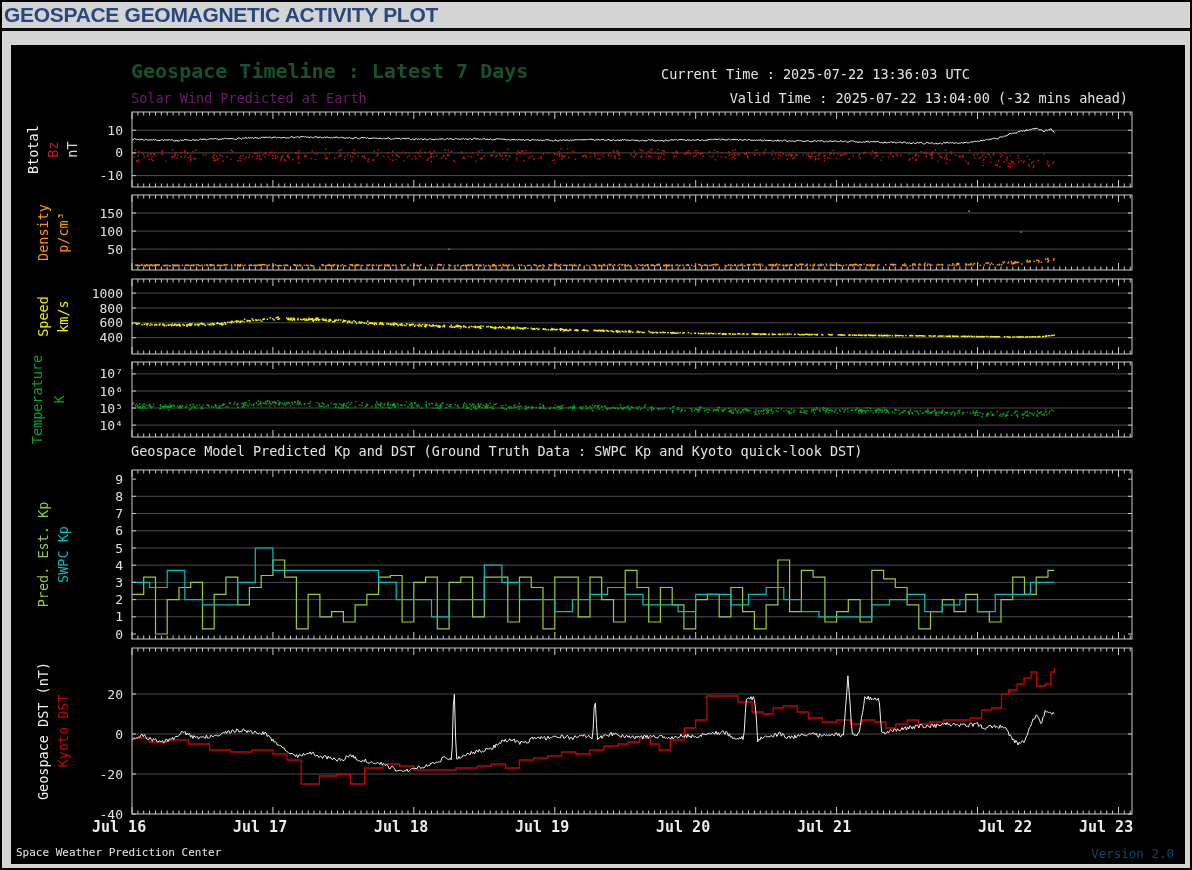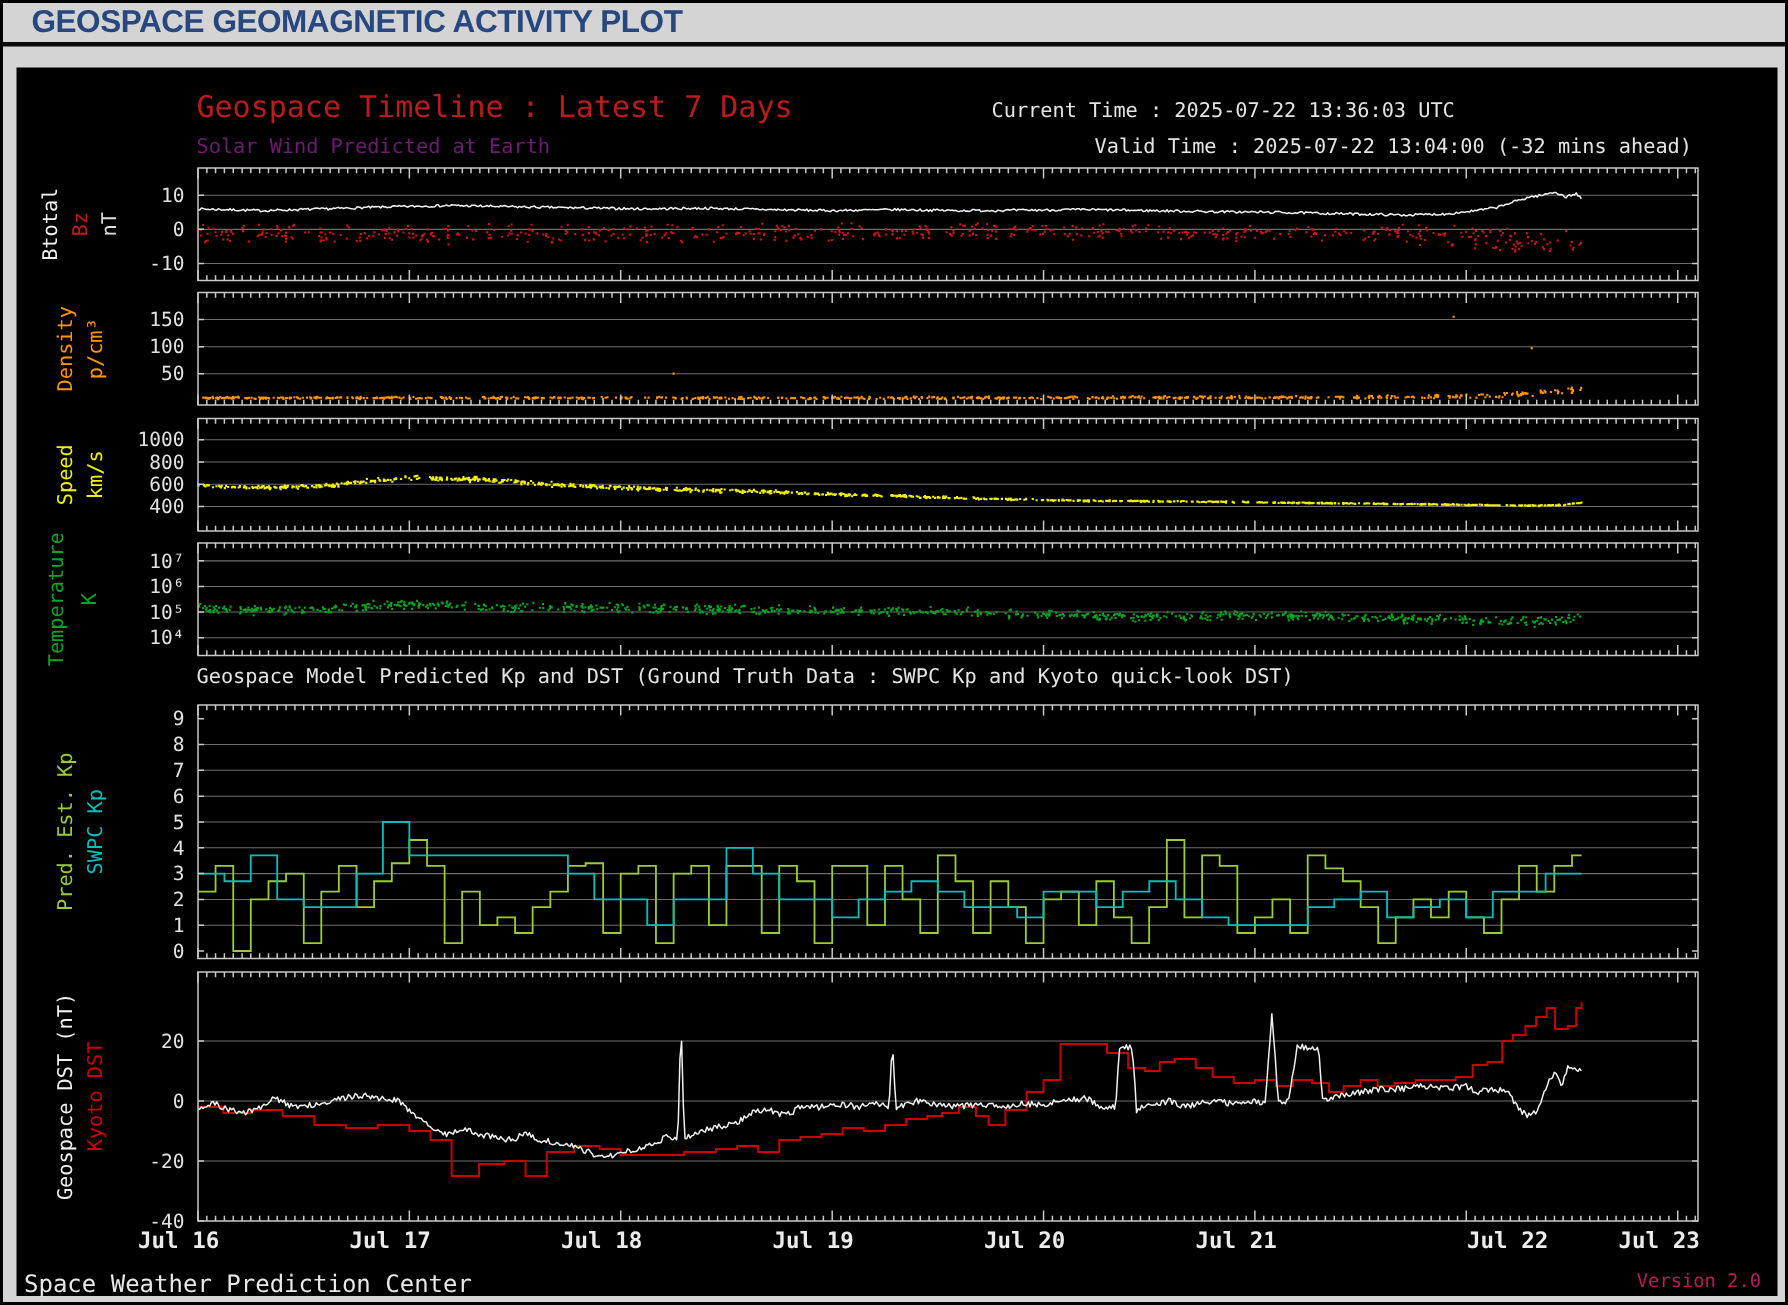--- a/index.html
+++ b/index.html
@@ -1,33 +1,33 @@
 <!DOCTYPE html>
 <html><head>
 <meta charset="utf-8">
 <style>
   html,body{margin:0;padding:0;background:#9a9a9a;}
   .page{position:relative;width:1192px;height:870px;background:#d4d4d4;border:2px solid #000;
         box-sizing:border-box;overflow:hidden;font-family:"DejaVu Sans Mono",monospace;}
   .header{position:absolute;left:0;top:0;width:100%;height:29px;border-bottom:3px solid #0a0a0a;
-        display:flex;align-items:center;padding-left:19px;box-sizing:border-box;
+        display:flex;align-items:center;padding-left:2px;box-sizing:border-box;
         font-family:"Liberation Sans",sans-serif;font-weight:bold;font-size:21px;
         letter-spacing:-0.3px;color:#27477f;}
   .black{position:absolute;left:9px;top:43px;width:1174px;height:819px;background:#000;}
   #plot-svg{position:absolute;left:0;top:0;pointer-events:none;}
   .t{position:absolute;color:#e8e8e8;white-space:pre;}
-  .main-title{left:129px;top:57px;font-size:20px;color:#b91c1c;}
+  .main-title{left:129px;top:57px;font-size:20px;color:#14532d;font-weight:bold;}
   .current-time{left:659px;top:64px;font-size:13.5px;color:#e4e4e4;}
   .subtitle{left:129px;top:88px;font-size:13.5px;color:#701a75;}
   .valid-time{right:62px;top:88px;font-size:13.5px;color:#e4e4e4;}
   .section-title{left:129px;top:441px;font-size:13.5px;color:#e4e4e4;text-align:right;}
   .xlab{position:absolute;top:816px;width:80px;text-align:left;font-size:15px;
         font-weight:bold;color:#ececec;}
-  .footer-l{left:14px;top:844px;font-size:16px;color:#e8e8e8;}
-  .footer-r{right:16px;top:844px;font-size:12.5px;color:#be185d;text-align:center;}
+  .footer-l{left:14px;top:844px;font-size:11px;color:#e8e8e8;}
+  .footer-r{right:16px;top:844px;font-size:12.5px;color:#0c4a6e;text-align:center;}
   .tl{font:13px "DejaVu Sans Mono",monospace;fill:#e2e2e2;}
   .al{font:13.5px "DejaVu Sans Mono",monospace;}
 </style>
 </head>
 <body>
 
 <div class="page">
   <div class="header">
     <span>GEOSPACE GEOMAGNETIC ACTIVITY PLOT</span>
   </div>

